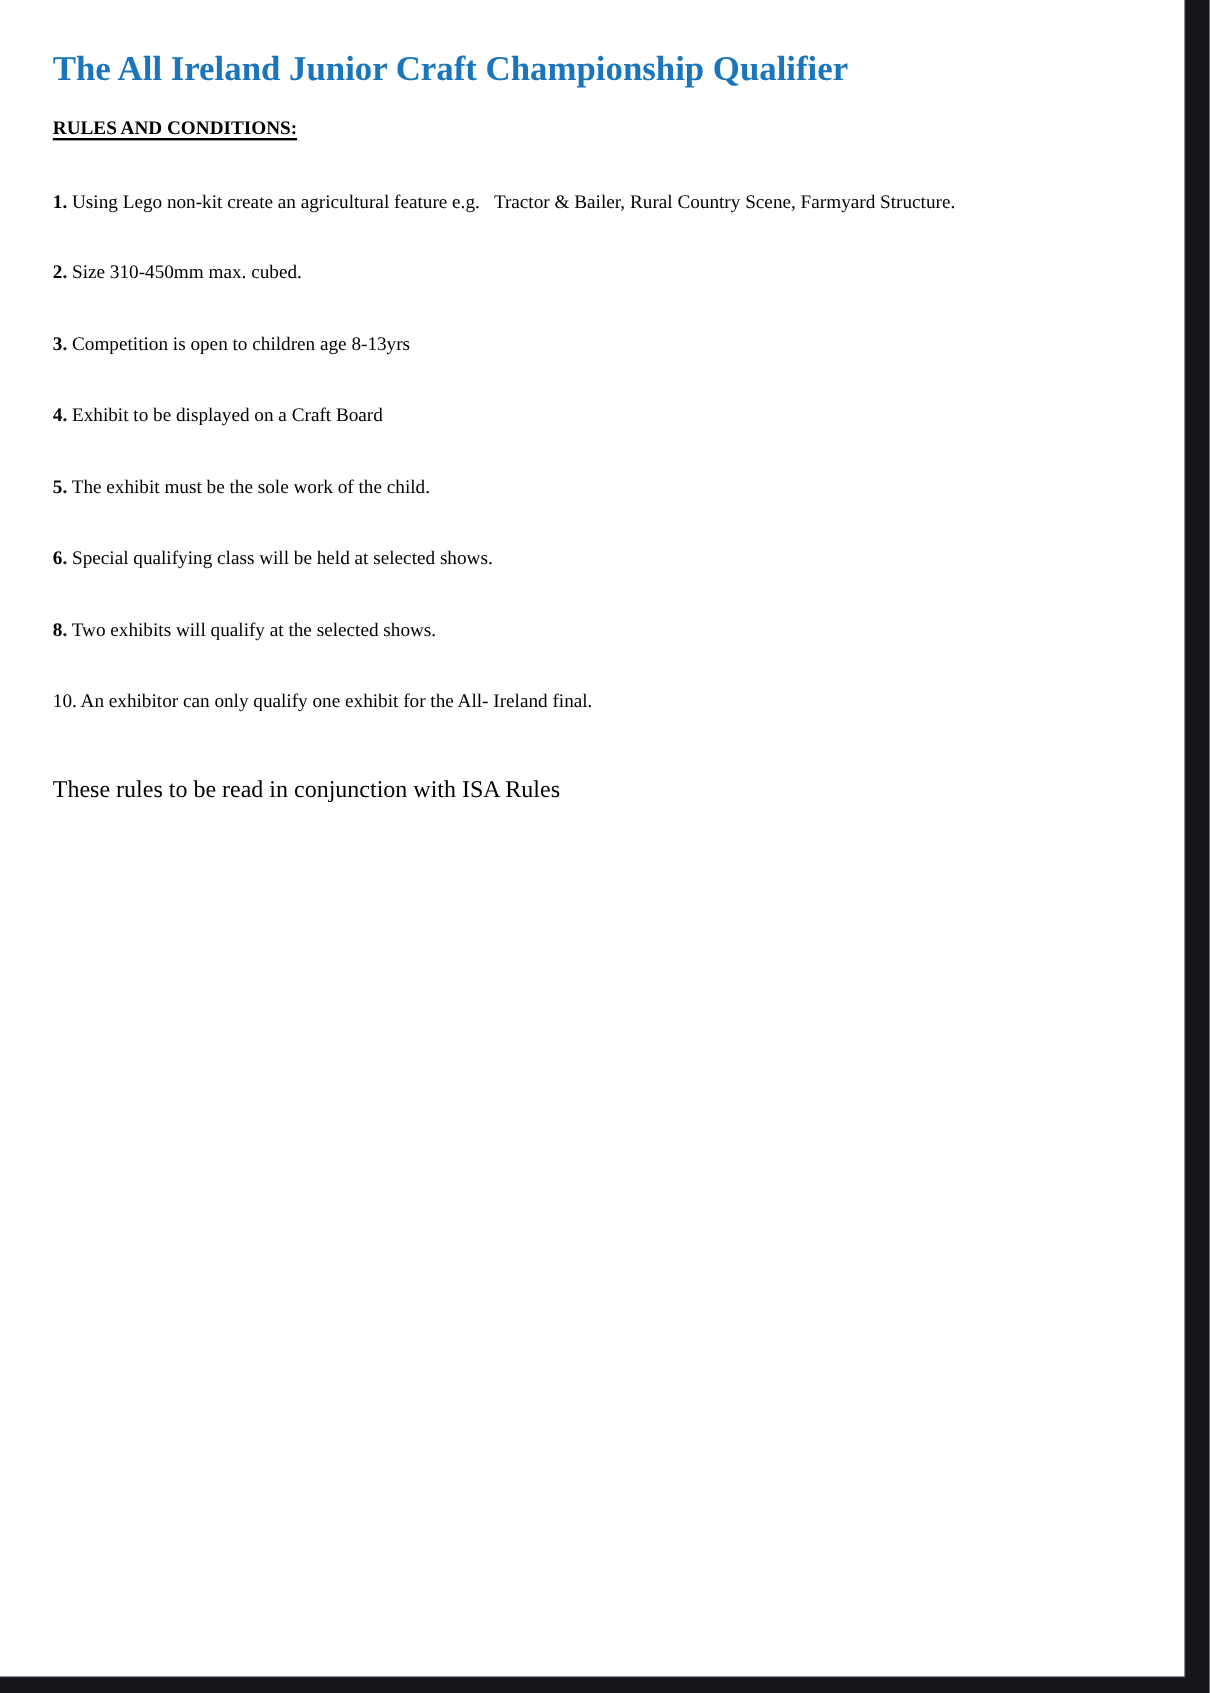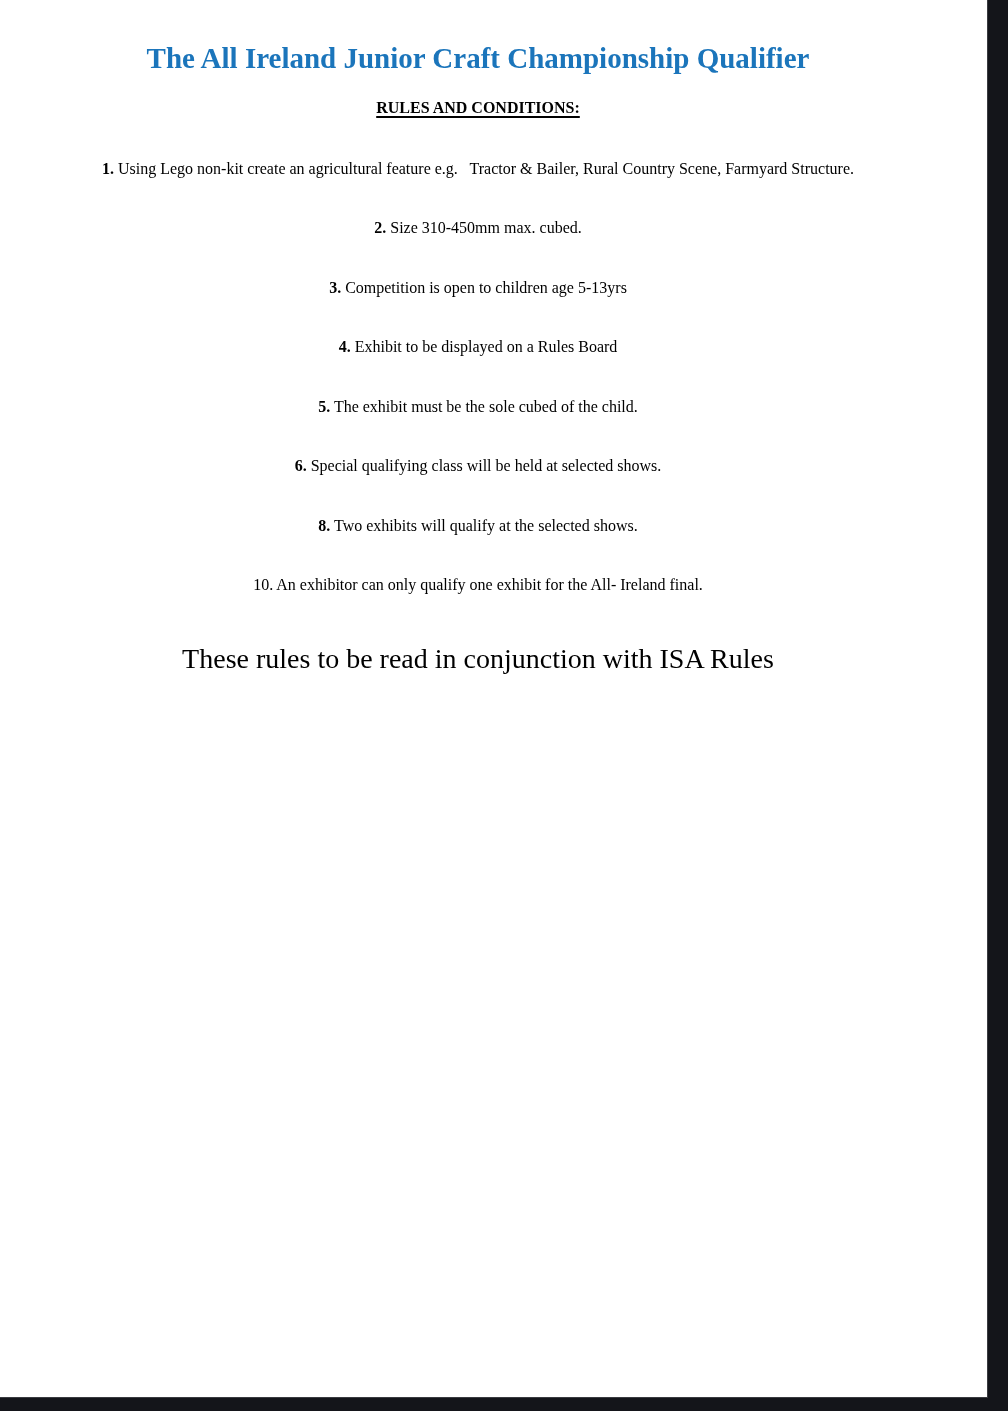--- a/index.html
+++ b/index.html
@@ -16,21 +16,20 @@
   .page {
     position: absolute;
     left: 0;
     top: 0;
     width: 987px;
     height: 1397px;
     background: #ffffff;
     box-sizing: border-box;
     padding: 38px 75px 0 44px;
     box-shadow: 0 0 0 1px #3a3b40;
-    text-align: center;
   }
   .doc-title {
     margin: 0;
     font-size: 29px;
     font-weight: bold;
     line-height: 40px;
     color: #1b75bb;
   }
   .section-heading {
     margin: 15px 0 0 0;
@@ -56,38 +55,38 @@
     font-weight: bold;
   }
   .rule .num.plain {
     font-weight: normal;
   }
   .rule .txt {
     white-space: pre-wrap;
   }
   .footer-note {
     margin: 44px 0 1px 0;
-    font-size: 28px;
+    font-size: 20px;
     line-height: 29.75px;
     color: #000000;
   }
 </style>
 </head>
 <body>
 
 <div class="page">
   <h1 class="doc-title">The All Ireland Junior Craft Championship Qualifier</h1>
 
   <h2 class="section-heading">RULES AND CONDITIONS:</h2>
 
   <div class="rules">
     <p class="rule"><span class="num">1.</span> <span class="txt">Using Lego non-kit create an agricultural feature e.g.   Tractor &amp; Bailer, Rural Country Scene, Farmyard Structure.</span></p>
     <p class="rule"><span class="num">2.</span> <span class="txt">Size 310-450mm max. cubed.</span></p>
-    <p class="rule"><span class="num">3.</span> <span class="txt">Competition is open to children age 5-13yrs</span></p>
-    <p class="rule"><span class="num">4.</span> <span class="txt">Exhibit to be displayed on a Rules Board</span></p>
-    <p class="rule"><span class="num">5.</span> <span class="txt">The exhibit must be the sole cubed of the child.</span></p>
+    <p class="rule"><span class="num">3.</span> <span class="txt">Competition is open to children age 8-13yrs</span></p>
+    <p class="rule"><span class="num">4.</span> <span class="txt">Exhibit to be displayed on a Craft Board</span></p>
+    <p class="rule"><span class="num">5.</span> <span class="txt">The exhibit must be the sole work of the child.</span></p>
     <p class="rule"><span class="num">6.</span> <span class="txt">Special qualifying class will be held at selected shows.</span></p>
     <p class="rule"><span class="num">8.</span> <span class="txt">Two exhibits will qualify at the selected shows.</span></p>
     <p class="rule"><span class="num plain">10.</span> <span class="txt">An exhibitor can only qualify one exhibit for the All- Ireland final.</span></p>
   </div>
 
   <p class="footer-note">These rules to be read in conjunction with ISA Rules</p>
 </div>
 
 </body></html>

